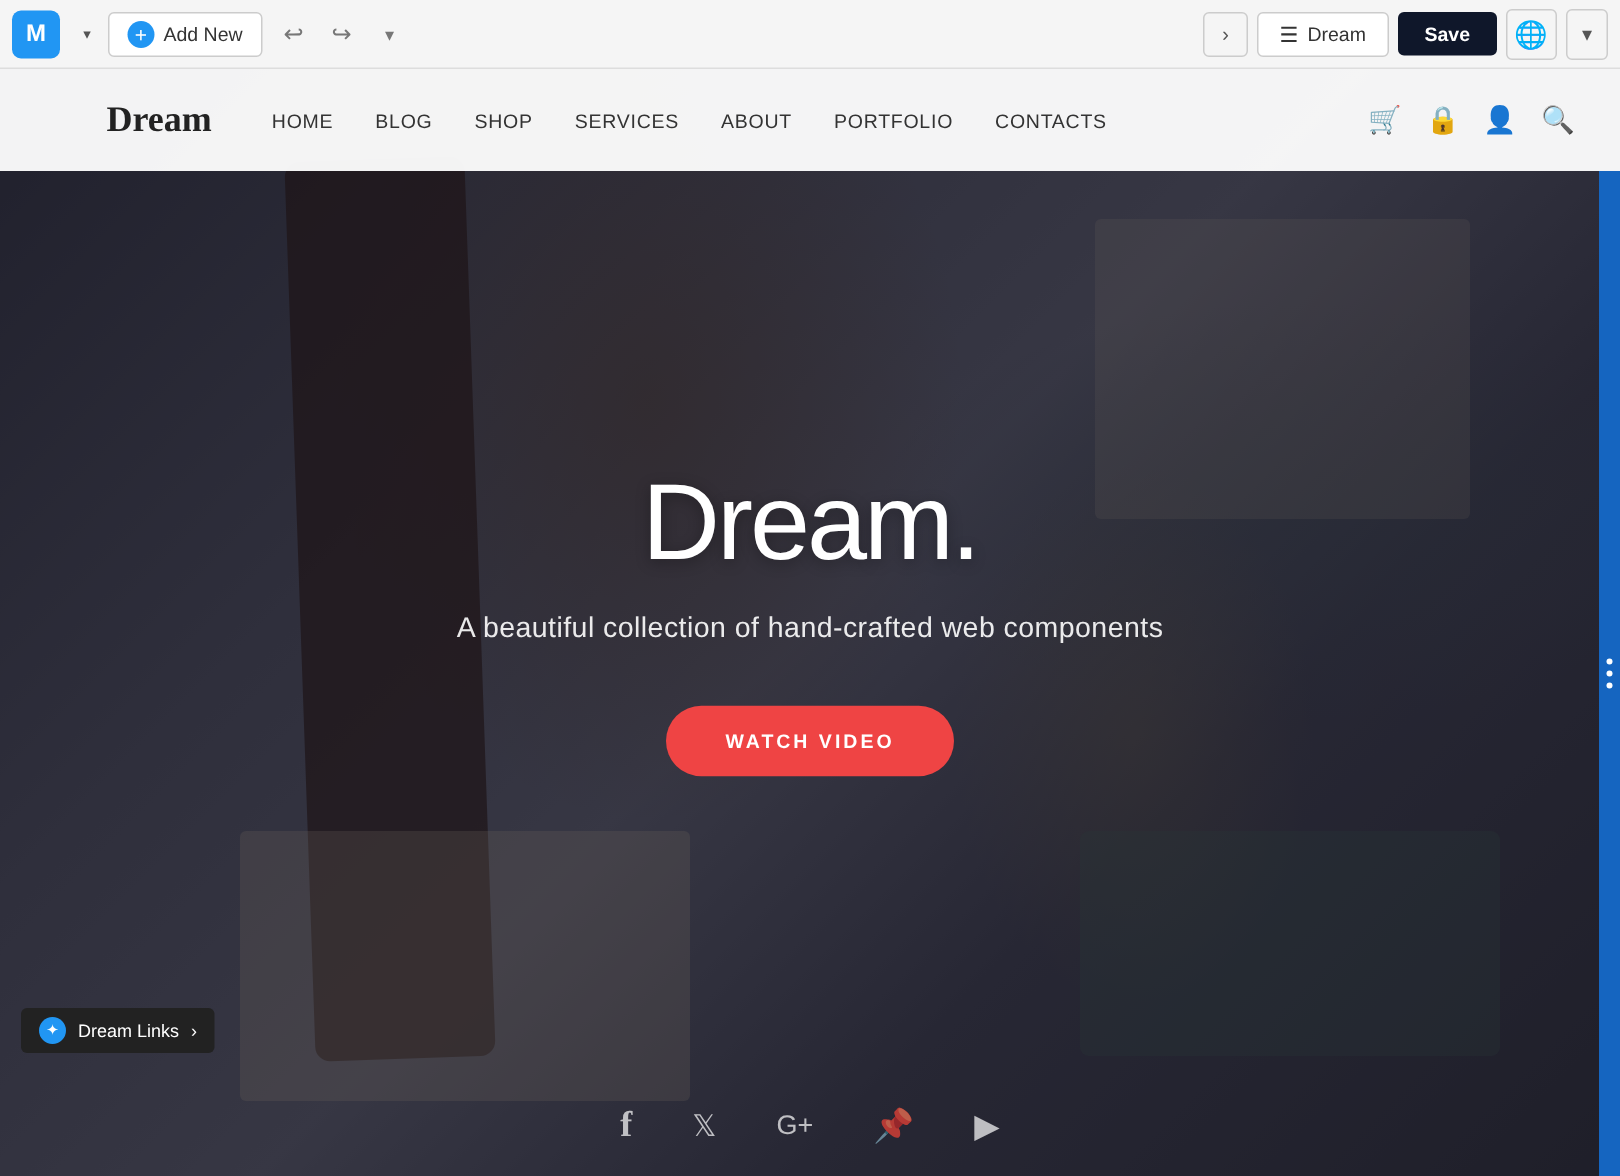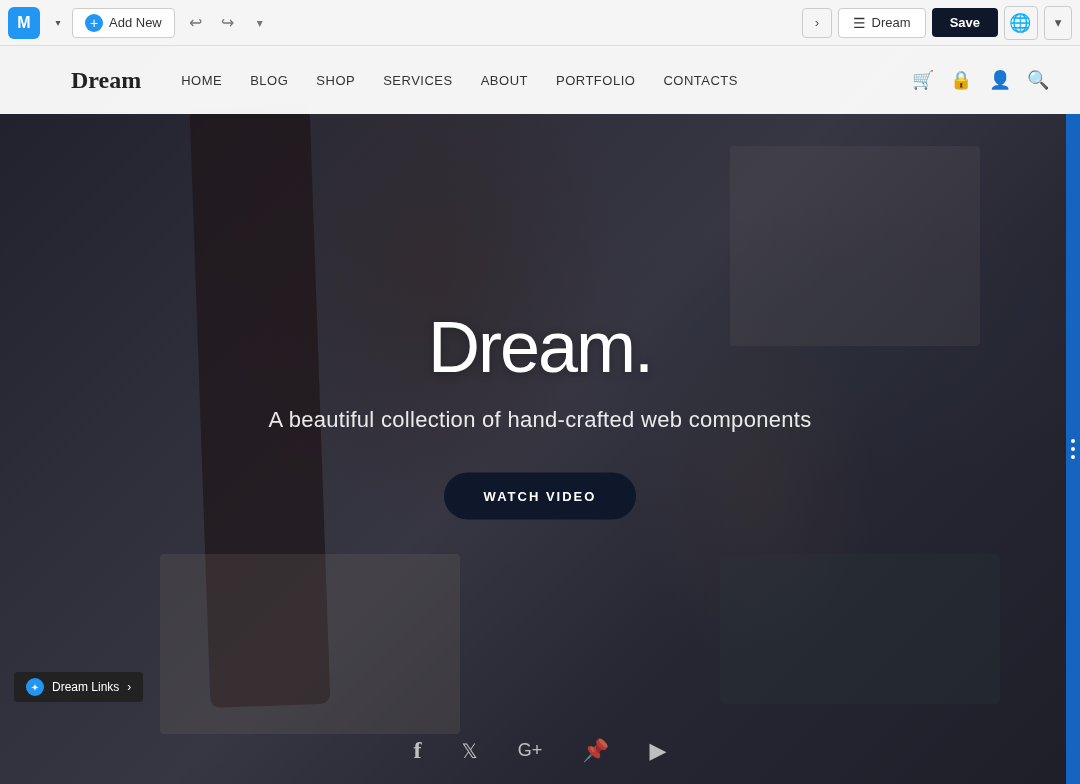--- a/index.html
+++ b/index.html
@@ -246,28 +246,28 @@
     .hero-title {
       font-size: 72px;
       font-weight: 400;
       font-family: 'Arial Black', Arial, sans-serif;
       letter-spacing: -2px;
       line-height: 1;
       margin-bottom: 24px;
       text-shadow: 0 2px 10px rgba(0,0,0,0.3);
     }
     .hero-subtitle {
-      font-size: 22px;
+      font-size: 19px;
       color: rgba(255,255,255,0.9);
       margin-bottom: 40px;
       font-weight: 300;
       letter-spacing: 0.3px;
     }
     .hero-cta {
-      background: #0f172a;
+      background: #ef4444;
       color: white;
       border: none;
       border-radius: 30px;
       padding: 16px 40px;
       font-size: 13px;
       font-weight: bold;
       letter-spacing: 2px;
       cursor: pointer;
       text-transform: uppercase;
     }

